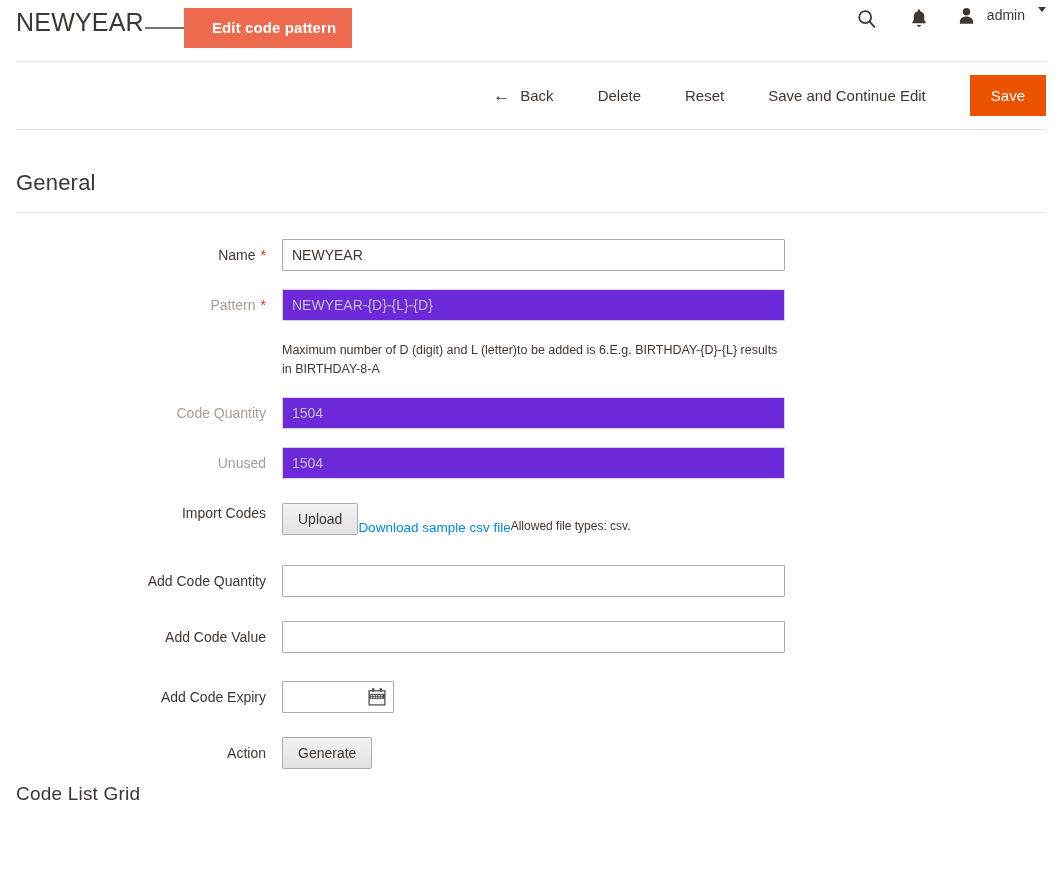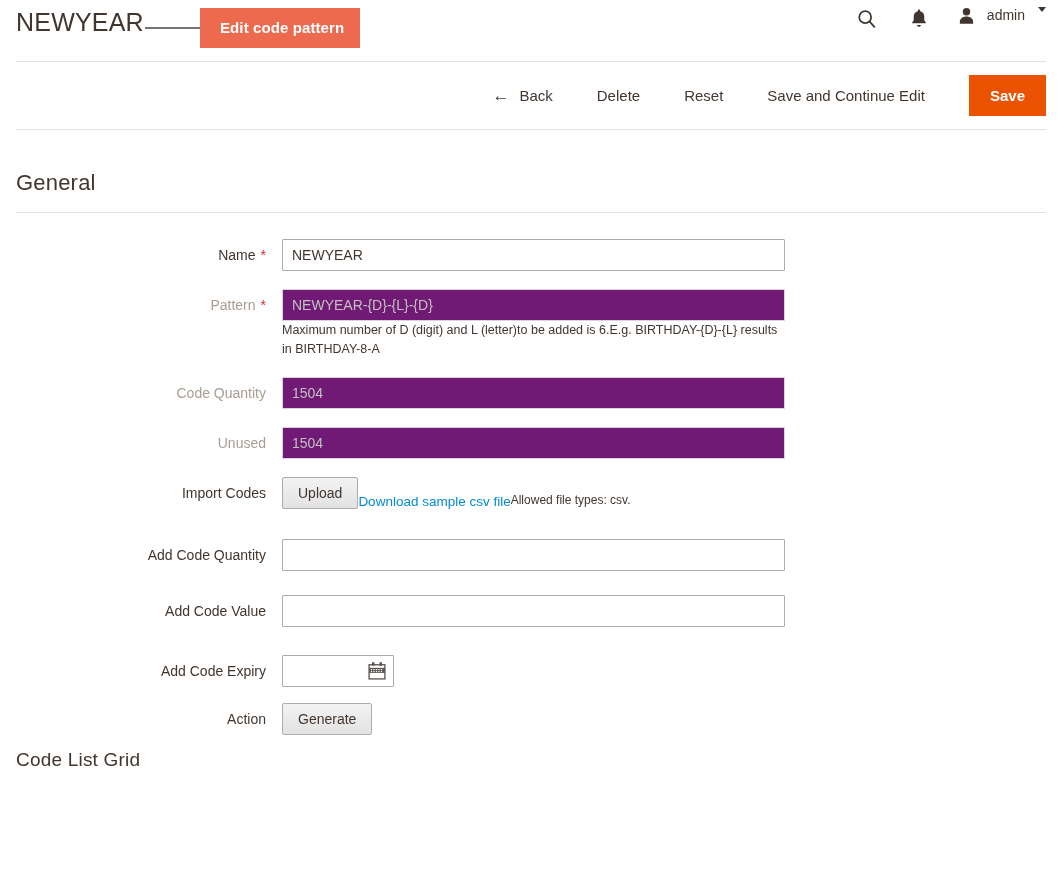--- a/index.html
+++ b/index.html
@@ -58,26 +58,26 @@
     width: 0; height: 0;
     border-left: 4px solid transparent;
     border-right: 4px solid transparent;
     border-top: 5px solid #41362f;
     margin-left: 1px;
   }
 
   
   .callout {
     position: absolute;
-    left: 200px; top: 8px;
+    left: 184px; top: 8px;
     background: #ee6a4e;
     color: #ffffff;
     font-size: 15px;
     font-weight: 600;
-    padding: 11px 16px 12px 20px;
+    padding: 11px 16px 12px 28px;
     white-space: nowrap;
     z-index: 20;
     letter-spacing: .1px;
   }
   .callout-line {
     position: absolute;
     left: 145px; top: 27px;
     width: 55px;
     height: 2px;
     background: #7a7470;
@@ -114,21 +114,21 @@
     font-size: 17px;
     line-height: 1;
     color: #41362f;
   }
   .save-btn {
     background: #eb5202;
     color: #ffffff;
     border: 1px solid #eb5202;
     font-family: "Liberation Sans", sans-serif;
     font-size: 15px;
-    font-weight: 700;
+    font-weight: 400;
     padding: 11px 20px;
     cursor: pointer;
     margin-left: 22px;
     white-space: nowrap;
   }
 
   
   .section {
     margin: 0 16px;
   }
@@ -176,21 +176,21 @@
     background: #ffffff;
     font-family: "Liberation Sans", sans-serif;
     font-size: 14px;
     color: #41362f;
     padding: 0 9px;
     border-radius: 1px;
     outline: none;
   }
   .inp::placeholder { color: #c2c2c2; }
   .inp.disabled {
-    background: #701a75;
+    background: #6d28d9;
     border-color: #d6d6d6;
     color: #b0aca8;
   }
   .inp.date {
     width: 112px;
     padding-right: 32px;
   }
   .date-wrap {
     position: relative;
     display: inline-block;
@@ -200,21 +200,21 @@
     right: 7px;
     top: 6px;
     width: 20px;
     height: 20px;
     cursor: pointer;
   }
   .note {
     font-size: 12.5px;
     color: #41362f;
     line-height: 1.5;
-    margin-top: 0;
+    margin-top: 20px;
     max-width: 500px;
   }
   .note.small { color: #41362f; font-size: 12px; }
   .linky {
     display: inline-block;
     color: #008bdb;
     font-size: 13.5px;
     text-decoration: none;
     margin-top: 9px;
     cursor: pointer;
@@ -349,21 +349,21 @@
         </div>
       </div>
 
       <div class="frow" style="margin-bottom:28px;">
         <div class="flabel">Add Code Value</div>
         <div class="fcontrol">
           <input class="inp" type="text" value="" style="">
         </div>
       </div>
 
-      <div class="frow" style="margin-bottom:16px;">
+      <div class="frow" style="margin-bottom:24px;">
         <div class="flabel">Add Code Expiry</div>
         <div class="fcontrol">
           <span class="date-wrap">
             <input class="inp date" type="text" value="" style="">
             <span class="cal-icon">
               <svg width="20" height="20" viewBox="0 0 24 24" fill="none" stroke="#5c5651" stroke-width="1.6">
                 <rect x="2.5" y="4.5" width="19" height="17" fill="#ffffff"></rect>
                 <rect x="6" y="1.5" width="3" height="4.2" fill="#5c5651" stroke="none"></rect>
                 <rect x="15" y="1.5" width="3" height="4.2" fill="#5c5651" stroke="none"></rect>
                 <rect x="2.5" y="8.2" width="19" height="6.2" fill="#5c5651" stroke="none"></rect>

